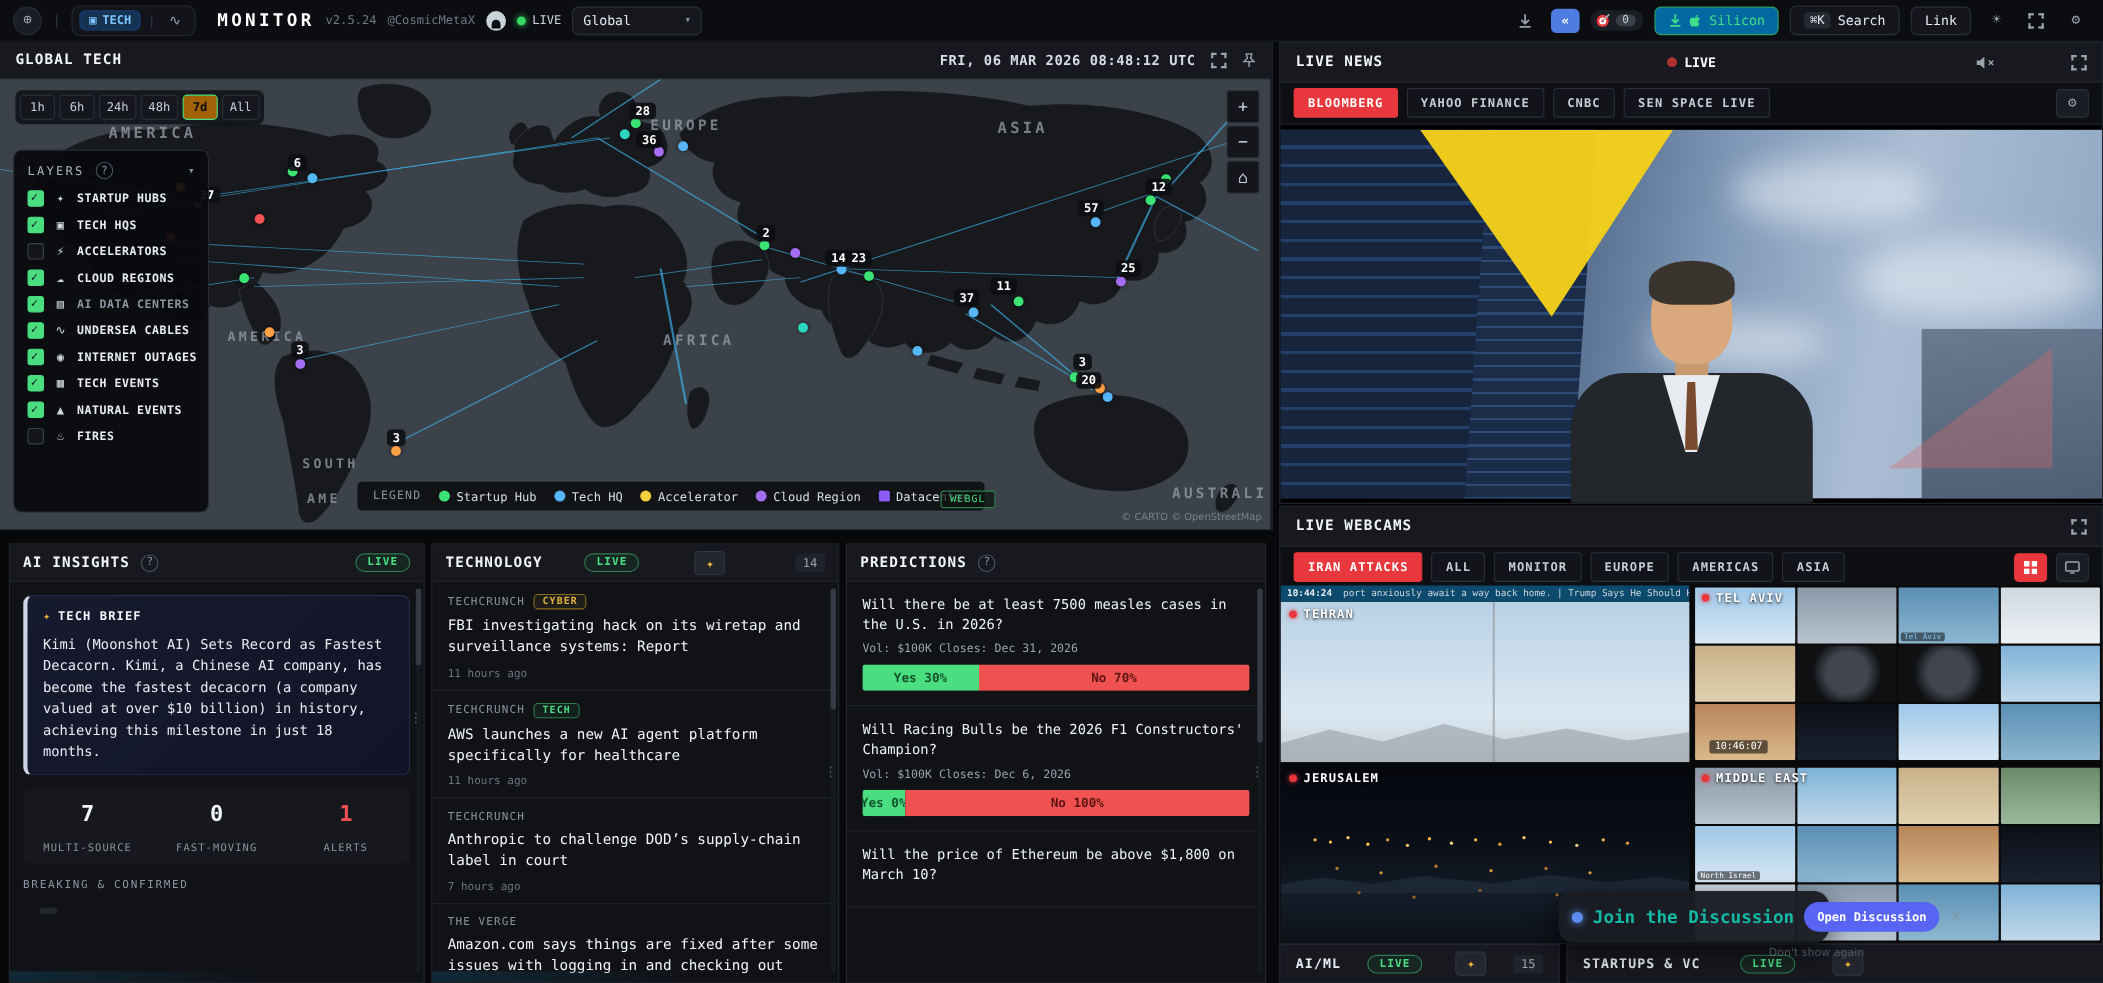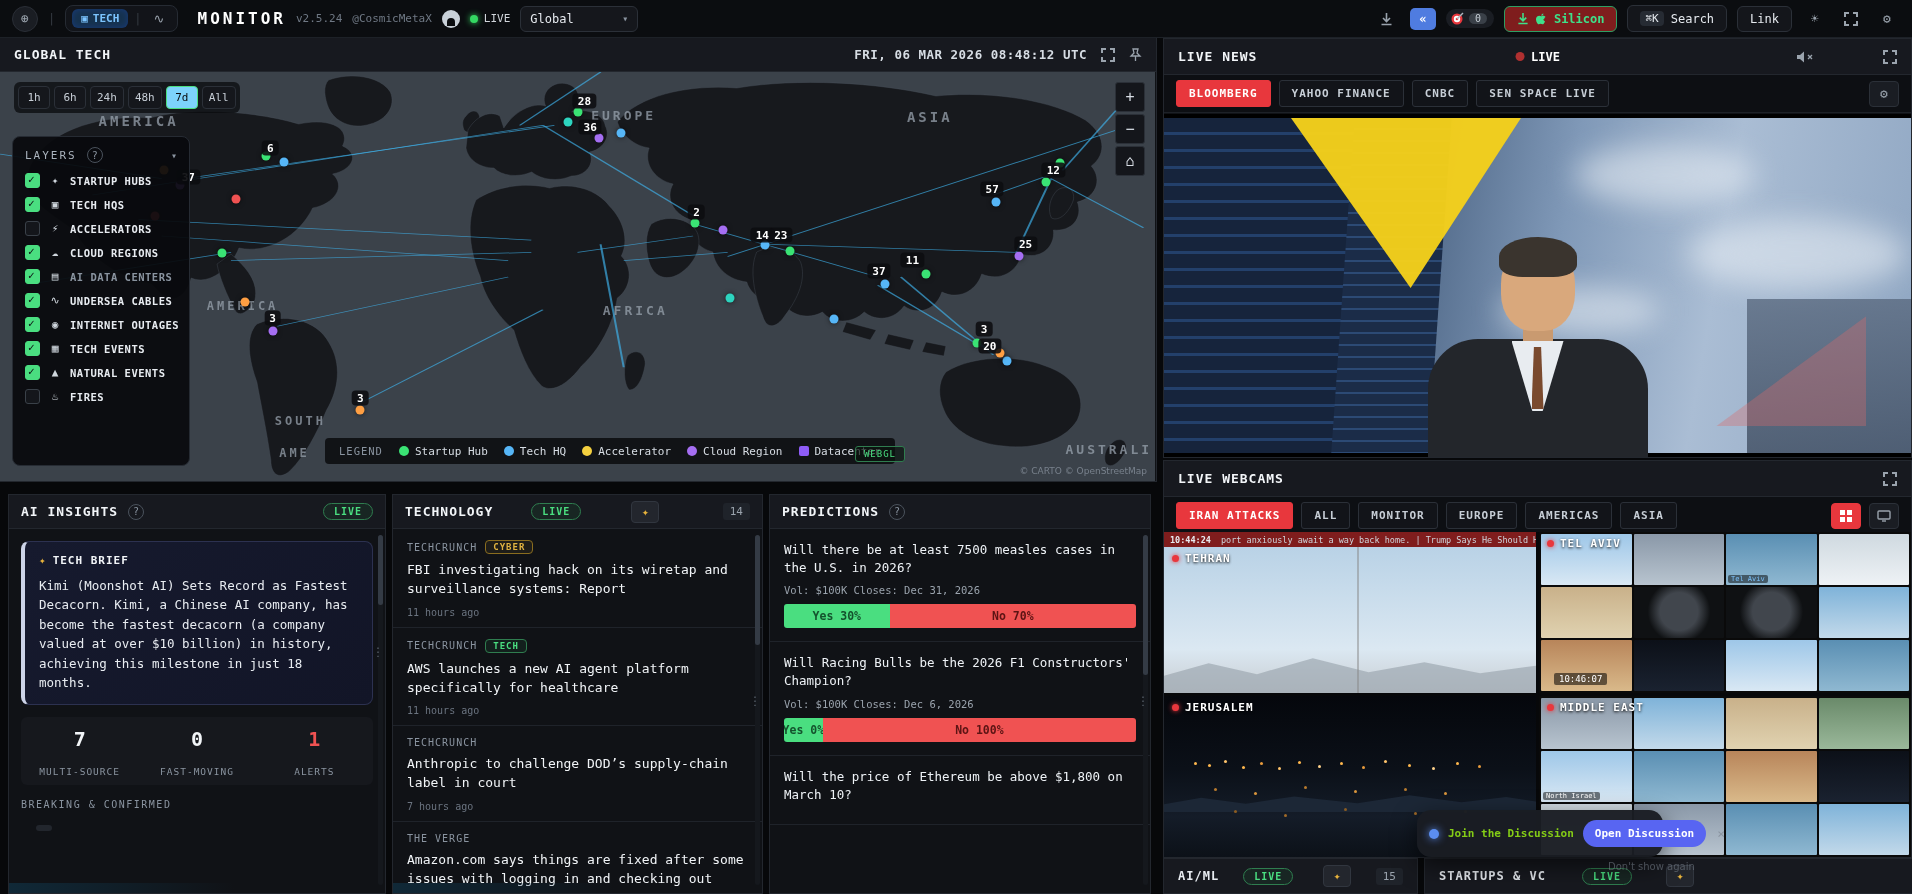--- a/index.html
+++ b/index.html
@@ -22,21 +22,21 @@
   .live-ind { display:flex; align-items:center; gap:6px; font-size:11px; color:#d1d5db; }
   .live-ind .dot { width:8px; height:8px; border-radius:50%; background:#34d862; box-shadow:0 0 6px #34d862; }
   .select { display:flex; align-items:center; justify-content:space-between; width:118px; background:#15171c; border:1px solid #2b3038; border-radius:6px; padding:5px 9px; font-size:12px; color:#e5e9ee; }
   .select .caret { color:#8a94a0; font-size:10px; }
   .tb-right { margin-left:auto; display:flex; align-items:center; gap:10px; }
   .tb-sq { width:26px; height:24px; display:flex; align-items:center; justify-content:center; color:#9aa3ad; border-radius:5px; font-size:13px; }
   .tb-blue { width:26px; height:22px; border-radius:5px; background:#4f7ce0; color:#fff; display:flex; align-items:center; justify-content:center; font-size:12px; font-weight:bold; }
   .tb-dart { display:flex; align-items:center; gap:4px; background:#1a1d23; border-radius:12px; padding:2px 7px 2px 4px; }
   .dart-badge { background:#3a4048; color:#c7ced6; font-size:10px; border-radius:9px; padding:0 6px; }
   .btn { display:flex; align-items:center; gap:7px; border:1px solid #2b3038; background:#14161b; color:#e5e9ee; border-radius:6px; padding:5px 12px; font-size:12px; }
-  .btn-green { border-color:#2f9e63; background:#7f1d1d; color:#3fe08a; font-weight:bold;justify-content:space-between; }
+  .btn-green { border-color:#2f9e63; background:#0369a1; color:#3fe08a; font-weight:normal;justify-content:space-between; }
   .kbd { background:#262b33; border-radius:4px; padding:1px 5px; font-size:11px; color:#e5e9ee; }
   .fsq { width:14px; height:14px; position:relative; }
   .fsq i { position:absolute; width:5px; height:5px; border:2px solid #9aa3ad; }
   .fsq i:nth-child(1){left:0;top:0;border-right:0;border-bottom:0;}
   .fsq i:nth-child(2){right:0;top:0;border-left:0;border-bottom:0;}
   .fsq i:nth-child(3){left:0;bottom:0;border-right:0;border-top:0;}
   .fsq i:nth-child(4){right:0;bottom:0;border-left:0;border-top:0;}
 
   
   .panel { position:absolute; background:#101216; border:1px solid #23272e; overflow:hidden; }
@@ -55,21 +55,21 @@
   #map-head { display:flex; align-items:center; justify-content:space-between; height:34px; background:#17191f; border-bottom:1px solid #23272e; padding:0 14px; }
   #map-head .right { display:flex; align-items:center; gap:14px; }
   .timestamp { font-size:12.5px; font-weight:bold; color:#d7dde4; letter-spacing:.5px; }
   .map-area { position:absolute; left:0; top:34px; width:1155px; height:410px; background:#3b424a; overflow:hidden; }
   .map-area svg.world { position:absolute; inset:0; width:100%; height:100%; }
   .clabel { position:absolute; transform:translate(-50%,-50%); color:#98a2ad; opacity:.75; font-weight:bold; letter-spacing:3px; white-space:nowrap; }
   .mdot { position:absolute; width:9px; height:9px; border-radius:50%; transform:translate(-50%,-50%); box-shadow:0 0 5px rgba(0,0,0,.6); }
   .cluster { position:absolute; transform:translate(-50%,-50%); background:rgba(12,13,16,.88); color:#fff; font-size:11px; font-weight:bold; border-radius:4px; padding:1px 5px; }
   .timebar { position:absolute; left:14px; top:10px; display:flex; gap:4px; background:rgba(10,11,14,.75); padding:4px; border-radius:6px; }
   .timebtn { min-width:32px; text-align:center; font-size:11px; color:#c7ced6; background:#15171c; border:1px solid #2b3038; border-radius:4px; padding:4px 6px; }
-  .timebtn.active { background:#7dd3fc; color:#0b0d10; border-color:#4ade80; font-weight:normal; }
+  .timebtn.active { background:#a16207; color:#0b0d10; border-color:#4ade80; font-weight:bold; }
   .mapctl { position:absolute; right:10px; top:10px; display:flex; flex-direction:column; gap:2px; }
   .mapctl .mbtn { width:30px; height:30px; background:#14161b; border:1px solid #2b3038; color:#d7dde4; font-size:15px; display:flex; align-items:center; justify-content:center; border-radius:3px; }
   .layers { position:absolute; left:12px; top:64px; width:178px; height:330px; background:rgba(9,10,13,.93); border:1px solid #262b33; border-radius:8px; padding:10px 12px; overflow:hidden; }
   .layers-head { display:flex; align-items:center; gap:10px; margin-bottom:10px; color:#9aa3ad; }
   .layers-title { font-size:11px; letter-spacing:2px; color:#aab3bd; }
   .layers-head .caret { margin-left:auto; font-size:10px; color:#8a94a0; }
   .layer-row { display:flex; align-items:center; gap:8px; margin-bottom:9px; }
   .chk { width:15px; height:15px; border-radius:3px; border:1px solid #3a4149; background:#14161b; position:relative; flex:none; }
   .chk.checked { background:#4ade80; border-color:#4ade80; }
   .chk.checked::after { content:"✓"; position:absolute; left:2px; top:-1px; color:#0b0d10; font-size:11px; font-weight:bold; }
@@ -150,21 +150,21 @@
   .a-body { position:absolute; left:50%; top:96px; transform:translateX(-50%); width:220px; height:120px; background:#23262b; border-radius:50px 50px 0 0; }
   .a-shirt { position:absolute; left:50%; top:98px; transform:translateX(-50%); width:52px; height:70px; background:#e8ecf0; clip-path:polygon(0 0,100% 0,60% 100%,40% 100%); }
   .a-tie { position:absolute; left:50%; top:104px; transform:translateX(-50%); width:12px; height:62px; background:#7a4a2e; clip-path:polygon(20% 0,80% 0,100% 100%,0 100%); }
 
   
   #cams-panel { left:1163px; top:460px; width:749px; height:398px; }
   .cam-grid { position:absolute; left:0; top:71px; right:0; bottom:0; display:grid; grid-template-columns:1fr 1fr; grid-template-rows:1fr 1fr; gap:3px; background:#07080a; }
   .cam { position:relative; background:#0a0a0a; overflow:hidden; }
   .cam-label { position:absolute; left:8px; top:5px; z-index:5; display:flex; align-items:center; gap:6px; font-size:11px; font-weight:bold; letter-spacing:1px; color:#fff; text-shadow:0 1px 3px #000; }
   .cam-label .rd { width:7px; height:7px; border-radius:50%; background:#e8373d; box-shadow:0 0 5px #e8373d; }
-  .ticker { position:absolute; left:0; top:0; width:100%; height:15px; background:#7f1d1d; color:#cfd6dd; font-size:8.5px; display:flex; gap:10px; align-items:center; padding:0 6px; z-index:4; white-space:nowrap; overflow:hidden; }
+  .ticker { position:absolute; left:0; top:0; width:100%; height:15px; background:#0c4a6e; color:#cfd6dd; font-size:8.5px; display:flex; gap:10px; align-items:center; padding:0 6px; z-index:4; white-space:nowrap; overflow:hidden; }
   .ticker .tt { color:#e8ecf1; font-weight:bold; }
   .tehran-sky { position:absolute; inset:15px 0 0 0; background:linear-gradient(#b9d2e6 0%,#dbe8f2 70%,#c8cdd2 100%); }
   .tehran-sky::after { content:""; position:absolute; left:0; bottom:0; width:100%; height:34%; background:#9aa4ad; clip-path:polygon(0 65%,12% 40%,25% 62%,40% 30%,55% 58%,70% 38%,85% 60%,100% 45%,100% 100%,0 100%); opacity:.65; }
   .cam-split { position:absolute; top:15px; bottom:0; left:52%; width:2px; background:#888; opacity:.5; z-index:3; }
   .tilegrid { position:absolute; inset:0; display:grid; grid-template-columns:repeat(4,1fr); grid-template-rows:repeat(3,1fr); gap:2px; padding:2px; }
   .tile { position:relative; border-radius:1px; }
   .wt-sky1{background:linear-gradient(#9ec7e8,#d9e8f4);} .wt-sky2{background:linear-gradient(#7fb3d9,#c2d9ea);}
   .wt-sea{background:linear-gradient(#5a8fb3,#8fb8d1);} .wt-sand{background:linear-gradient(#c9b18a,#e0d2b0);}
   .wt-city{background:linear-gradient(#8a98a8,#b8c4cf);} .wt-warm{background:linear-gradient(#b8855a,#d9b98a);}
   .wt-dark{background:radial-gradient(circle at 50% 48%,#41464d 0 36%,#0f1113 60%);}
@@ -177,21 +177,21 @@
   .jlights { position:absolute; left:30px; bottom:92px; width:3px; height:3px; border-radius:50%; background:#ffb84d;
     box-shadow:14px 2px #ffb84d,30px -2px #ffc46b,48px 4px #ffb84d,66px 0 #e89b3c,84px 5px #ffc46b,104px -1px #ffb84d,124px 3px #ffd28a,146px 0 #ffb84d,168px 4px #e89b3c,190px -2px #ffc46b,214px 2px #ffb84d,238px 5px #ffd28a,262px 0 #ffb84d,284px 3px #e89b3c,20px 26px #b87a2e,60px 30px #d9953c,110px 24px #b87a2e,160px 28px #d9953c,210px 26px #b87a2e,250px 30px #d9953c,40px 48px #8a5c22,90px 52px #a06a28,150px 46px #8a5c22,220px 50px #a06a28,270px 48px #8a5c22; }
 
   .mini-head { position:absolute; height:36px; background:#17191f; border:1px solid #23272e; display:flex; align-items:center; gap:0; padding:0 14px; }
   #ml-head { left:1163px; top:858px; width:255px; }
   #vc-head { left:1424px; top:858px; width:540px; }
   .mini-title { font-size:12px; font-weight:bold; letter-spacing:1px; }
 
   .toast { position:absolute; left:1417px; top:810px; width:246px; height:47px; background:rgba(26,29,35,.97); border-radius:14px; box-shadow:0 8px 24px rgba(0,0,0,.6); display:flex; align-items:center; gap:9px; padding:0 12px; z-index:20; }
   .toast .bdot { width:10px; height:10px; border-radius:50%; background:#5b8def; box-shadow:0 0 8px #5b8def; flex:none; }
-  .toast .ttxt { font-size:11px; font-weight:bold; color:#84cc16; white-space:nowrap; }
+  .toast .ttxt { font-size:16px; font-weight:bold; color:#14b8a6; white-space:nowrap; }
   .toast .tbtn { background:#5865f2; color:#fff; font-size:11px; font-weight:bold; border-radius:999px; padding:7px 12px; white-space:nowrap; }
   .toast .tclose { color:#8a94a0; font-size:13px; margin-left:2px; }
   .dontshow { position:absolute; left:1608px; top:861px; font-size:10px; color:#7a838e; opacity:.55; z-index:21; font-family:"DejaVu Sans", sans-serif; }
 
   svg.ic { display:block; }
 </style>
 </head>
 <body>
 
 <div id="app">

